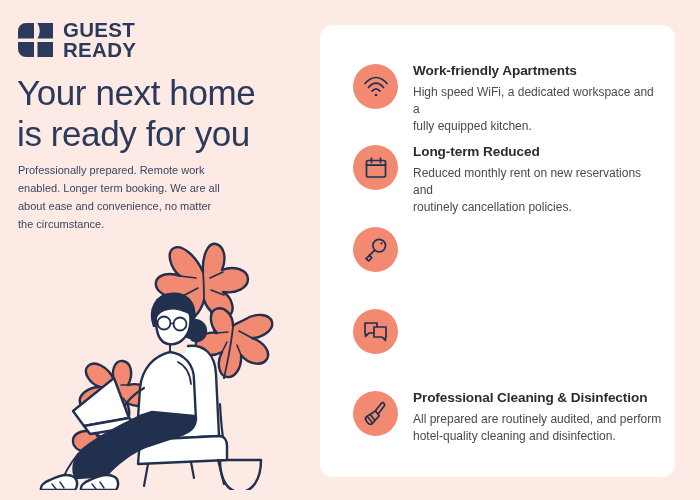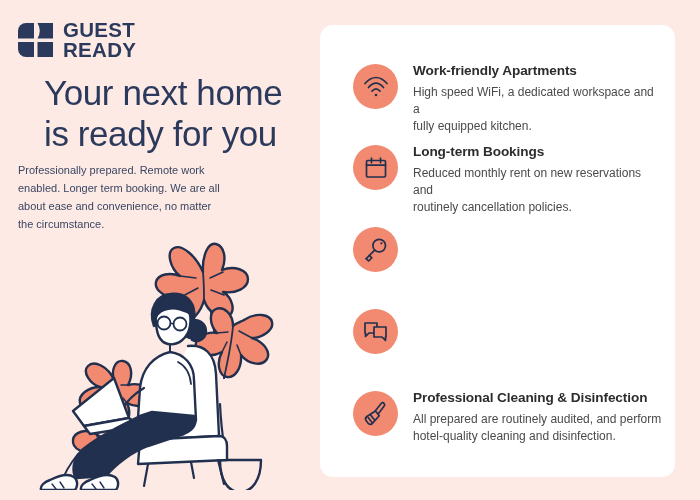--- a/index.html
+++ b/index.html
@@ -24,21 +24,20 @@
     font-size:20.5px; font-weight:bold; line-height:0.98;
     color:#2b3a5c; letter-spacing:0.3px;
     white-space:pre-line;
   }
 
   #headline {
     position:absolute; left:17px; top:72px; width:290px;
     font-size:35px; line-height:1.18; font-weight:400;
     color:#2b3a5c; letter-spacing:-0.4px;
     white-space:pre-line;
-    margin-left:27px;
   }
   #subheadline {
     position:absolute; left:18px; top:162px; width:275px;
     font-size:11px; line-height:1.63; color:#3a4663;
     white-space:pre-line;
   }
 
   #illustration {
     position:absolute; left:28px; top:228px; width:290px; height:262px;
   }
@@ -197,21 +196,21 @@
   <div class="feature-item" style="top:118px;">
     <div class="feature-icon-circle">
       <svg width="24" height="24" viewBox="0 0 24 24" fill="none" stroke="#22304f" stroke-width="1.7" stroke-linecap="round" stroke-linejoin="round">
         <rect x="2.5" y="4.5" width="19" height="16.5" rx="1.3"></rect>
         <path d="M2.5 9.2 L21.5 9.2"></path>
         <path d="M7.5 2 L7.5 6.6"></path>
         <path d="M16.5 2 L16.5 6.6"></path>
       </svg>
     </div>
     <div class="feature-text">
-      <div class="feature-title">Long-term Bookings</div>
+      <div class="feature-title">Long-term Reduced</div>
       <div class="feature-desc">Reduced monthly rent on new reservations and
 routinely cancellation policies.</div>
     </div>
   </div>
 
   <div class="feature-item" style="top:200px;">
     <div class="feature-icon-circle">
       <svg width="25" height="25" viewBox="0 0 25 25" fill="none" stroke="#22304f" stroke-width="1.7" stroke-linecap="round" stroke-linejoin="round">
         <circle cx="16.2" cy="8.6" r="6.3"></circle>
         <circle cx="18.4" cy="6.3" r="1.1" fill="#22304f" stroke="none"></circle>

